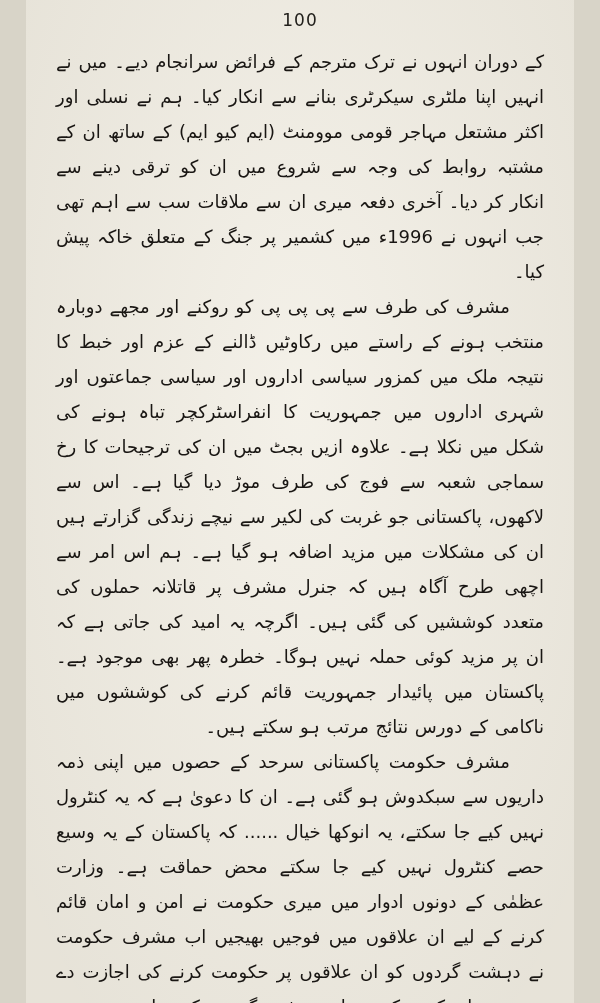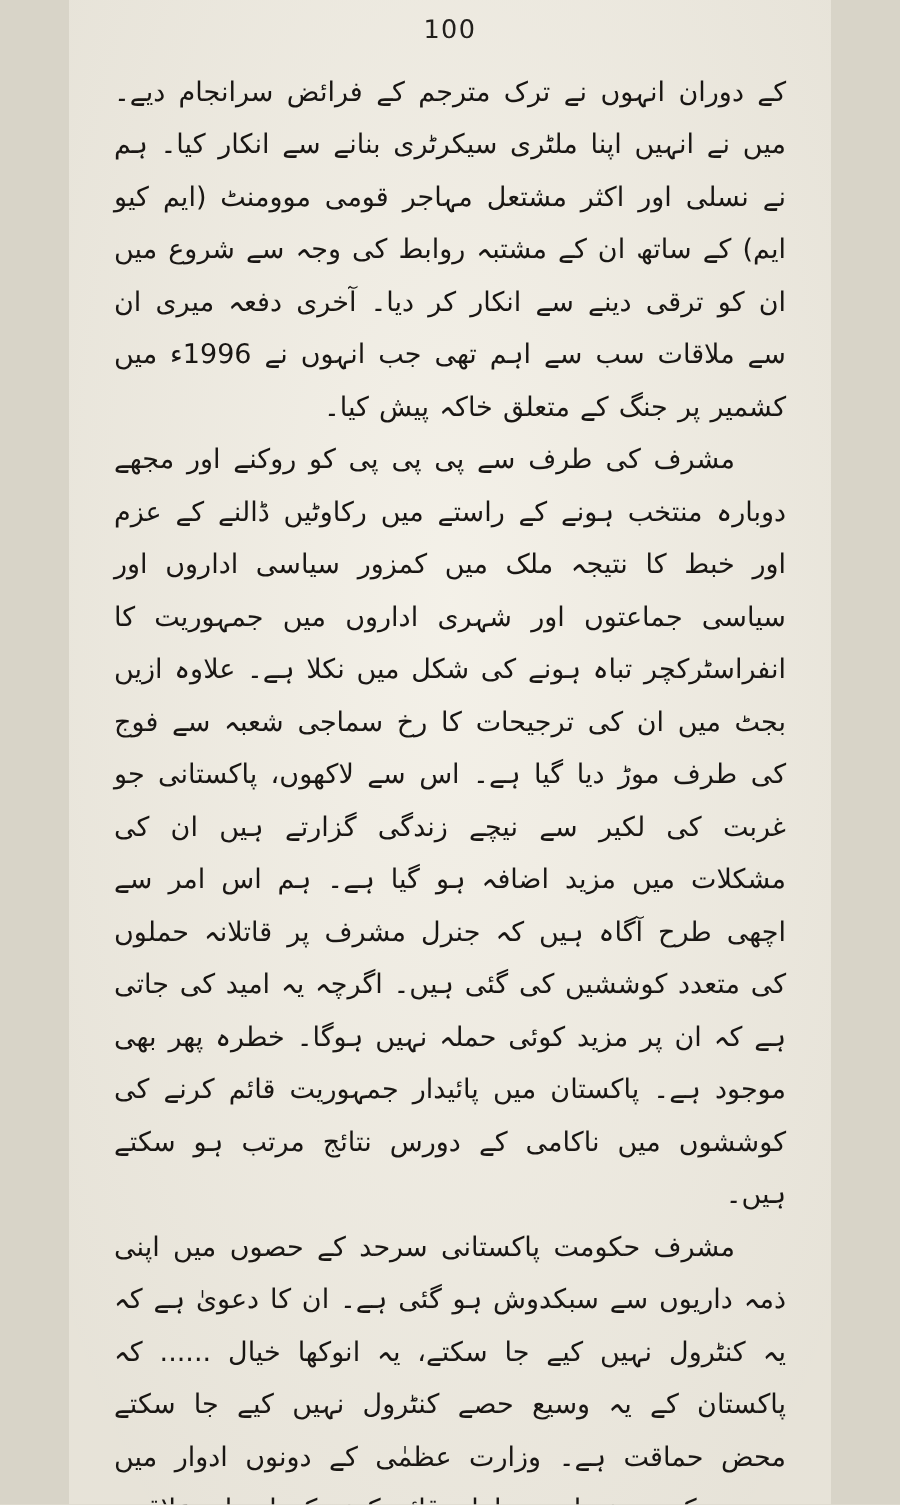--- a/index.html
+++ b/index.html
@@ -2,21 +2,21 @@
 <html lang="ur"><head>
 <meta charset="utf-8">
 <style>
   html, body {
     margin: 0;
     padding: 0;
     background: #d8d4c8;
   }
   .page {
     position: relative;
-    width: 508px;
+    width: 548px;
     height: 1003px;
     margin: 0 auto;
     box-sizing: border-box;
     background:
       radial-gradient(ellipse at 50% 40%, rgba(255,255,255,0.25), rgba(0,0,0,0.04) 90%),
       #f0ece1;
     color: #191613;
     font-family: "DejaVu Sans", sans-serif;
     overflow: hidden;
   }

